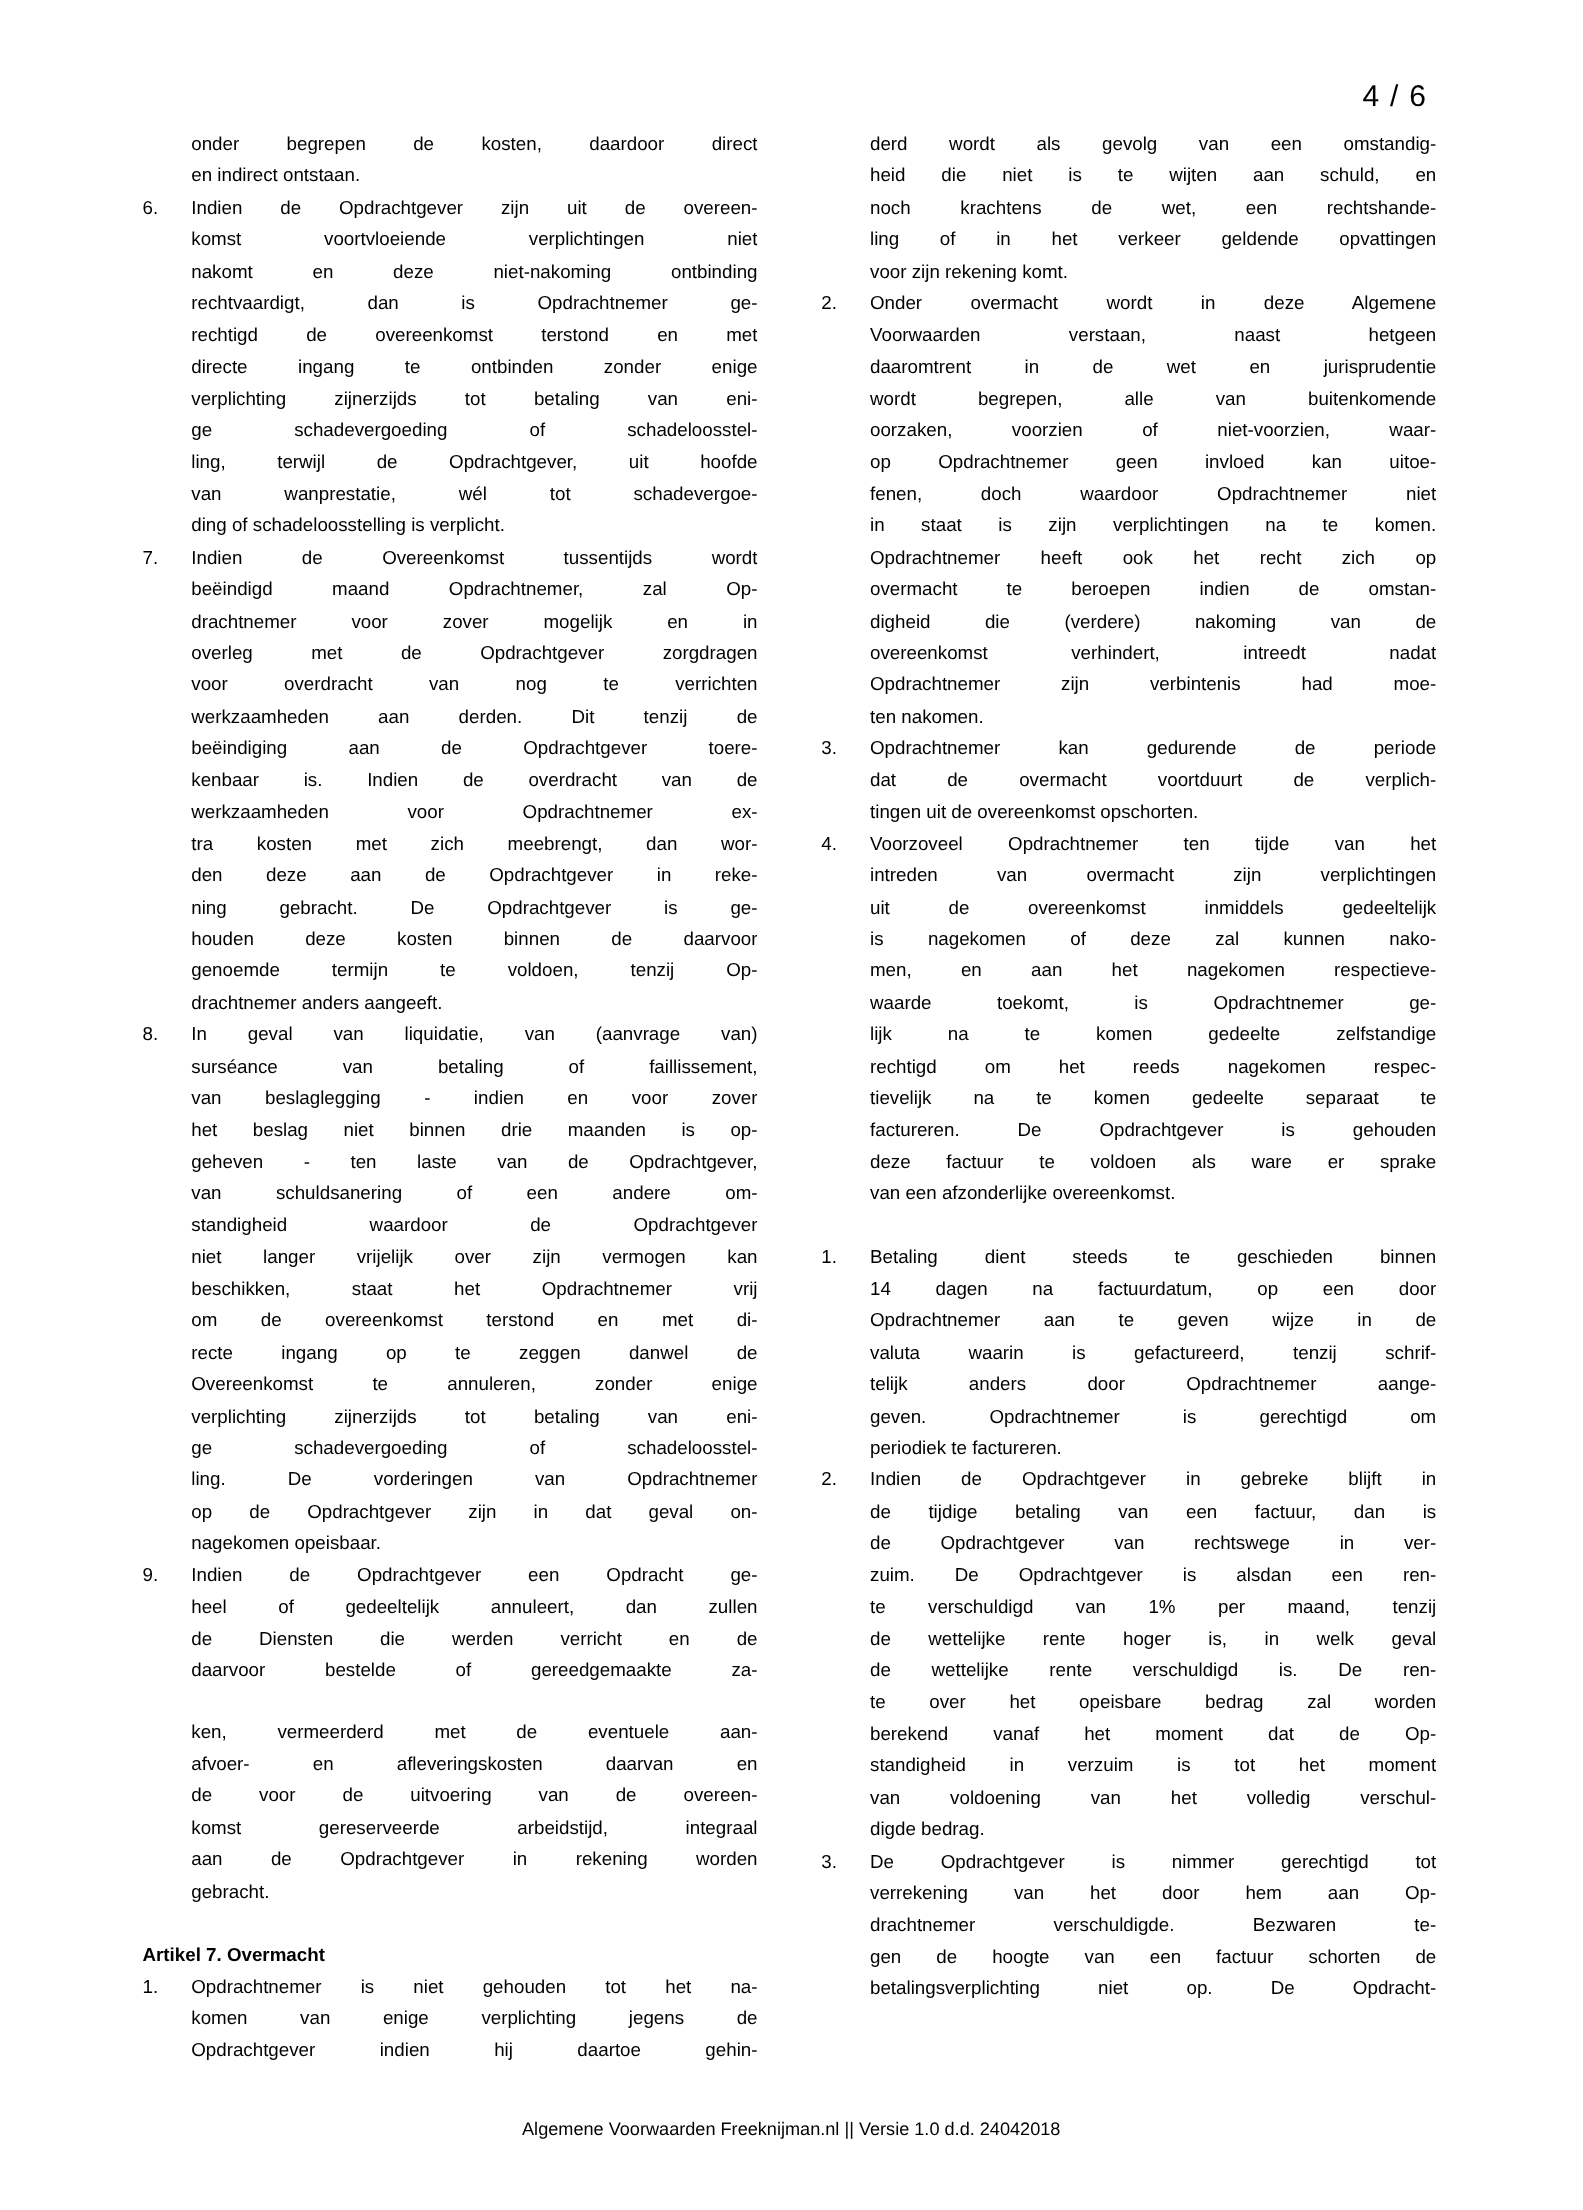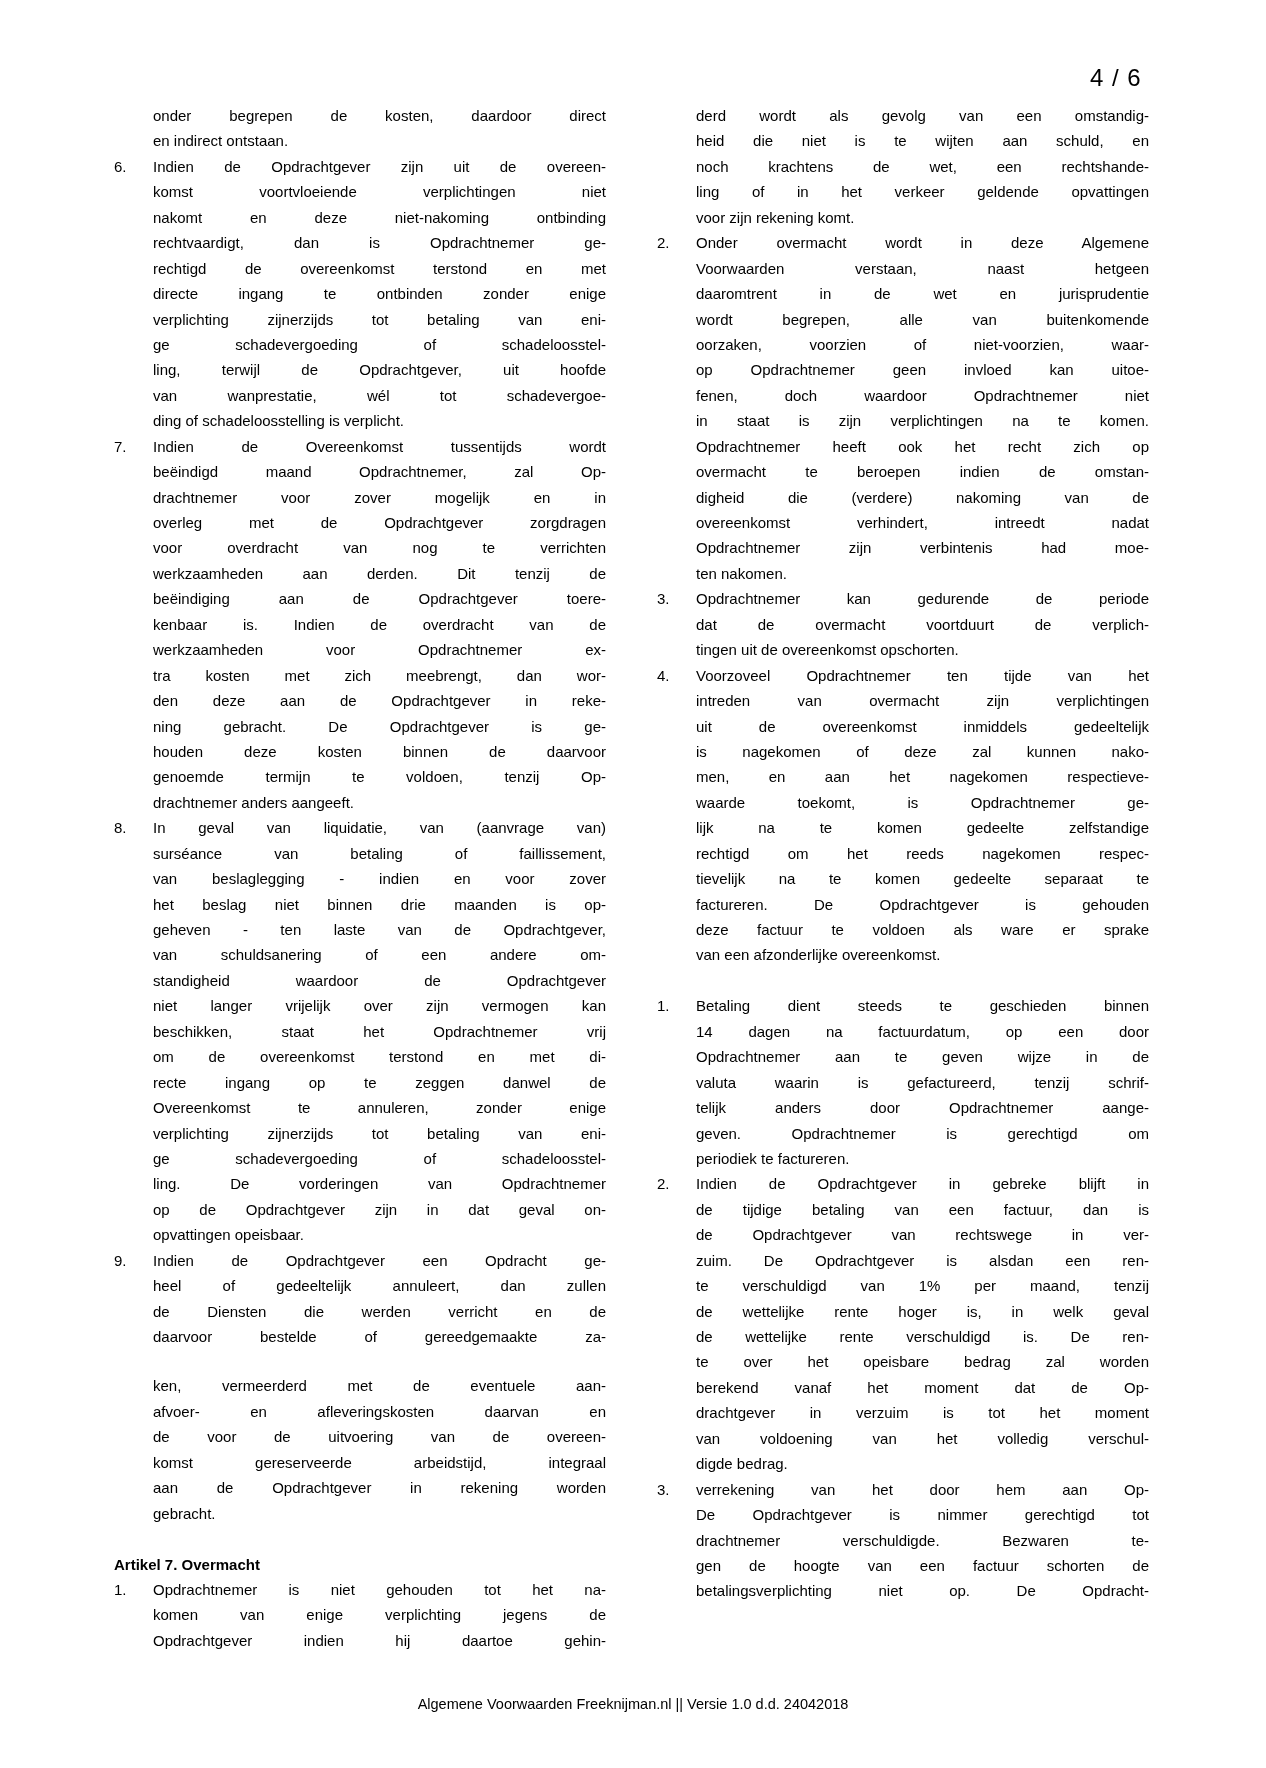--- a/index.html
+++ b/index.html
@@ -70,21 +70,21 @@
       <span class="line" style="white-space: normal; overflow: hidden;">standigheid waardoor de Opdrachtgever</span>
       <span class="line" style="white-space: normal; overflow: hidden;">niet langer vrijelijk over zijn vermogen kan</span>
       <span class="line" style="white-space: normal; overflow: hidden;">beschikken, staat het Opdrachtnemer vrij</span>
       <span class="line" style="white-space: normal; overflow: hidden;">om de overeenkomst terstond en met di-</span>
       <span class="line" style="white-space: normal; overflow: hidden;">recte ingang op te zeggen danwel de</span>
       <span class="line" style="white-space: normal; overflow: hidden;">Overeenkomst te annuleren, zonder enige</span>
       <span class="line" style="white-space: normal; overflow: hidden;">verplichting zijnerzijds tot betaling van eni-</span>
       <span class="line" style="white-space: normal; overflow: hidden;">ge schadevergoeding of schadeloosstel-</span>
       <span class="line" style="white-space: normal; overflow: hidden;">ling. De vorderingen van Opdrachtnemer</span>
       <span class="line" style="white-space: normal; overflow: hidden;">op de Opdrachtgever zijn in dat geval on-</span>
-      <span class="line last" style="white-space: normal; overflow: hidden;">opvattingen opeisbaar.</span>
+      <span class="line last" style="white-space: normal; overflow: hidden;">nagekomen opeisbaar.</span>
     </div>
     <div class="item">
       <span class="num">9.</span>
       <span class="line" style="white-space: normal; overflow: hidden;">Indien de Opdrachtgever een Opdracht ge-</span>
       <span class="line" style="white-space: normal; overflow: hidden;">heel of gedeeltelijk annuleert, dan zullen</span>
       <span class="line" style="white-space: normal; overflow: hidden;">de Diensten die werden verricht en de</span>
       <span class="line" style="white-space: normal; overflow: hidden;">daarvoor bestelde of gereedgemaakte za-</span>
       <span class="line" style="white-space: normal; overflow: hidden; margin-top: 24px;">ken, vermeerderd met de eventuele aan-</span>
       <span class="line" style="white-space: normal; overflow: hidden;">afvoer- en afleveringskosten daarvan en</span>
       <span class="line" style="white-space: normal; overflow: hidden;">de voor de uitvoering van de overeen-</span>
@@ -162,27 +162,27 @@
       <span class="num">2.</span>
       <span class="line" style="white-space: normal; overflow: hidden;">Indien de Opdrachtgever in gebreke blijft in</span>
       <span class="line" style="white-space: normal; overflow: hidden;">de tijdige betaling van een factuur, dan is</span>
       <span class="line" style="white-space: normal; overflow: hidden;">de Opdrachtgever van rechtswege in ver-</span>
       <span class="line" style="white-space: normal; overflow: hidden;">zuim. De Opdrachtgever is alsdan een ren-</span>
       <span class="line" style="white-space: normal; overflow: hidden;">te verschuldigd van 1% per maand, tenzij</span>
       <span class="line" style="white-space: normal; overflow: hidden;">de wettelijke rente hoger is, in welk geval</span>
       <span class="line" style="white-space: normal; overflow: hidden;">de wettelijke rente verschuldigd is. De ren-</span>
       <span class="line" style="white-space: normal; overflow: hidden;">te over het opeisbare bedrag zal worden</span>
       <span class="line" style="white-space: normal; overflow: hidden;">berekend vanaf het moment dat de Op-</span>
-      <span class="line" style="white-space: normal; overflow: hidden;">drachtgever in verzuim is tot het moment</span>
+      <span class="line" style="white-space: normal; overflow: hidden;">standigheid in verzuim is tot het moment</span>
       <span class="line" style="white-space: normal; overflow: hidden;">van voldoening van het volledig verschul-</span>
       <span class="line last" style="white-space: normal; overflow: hidden;">digde bedrag.</span>
     </div>
     <div class="item">
       <span class="num">3.</span>
+      <span class="line" style="white-space: normal; overflow: hidden;">De Opdrachtgever is nimmer gerechtigd tot</span>
       <span class="line" style="white-space: normal; overflow: hidden;">verrekening van het door hem aan Op-</span>
-      <span class="line" style="white-space: normal; overflow: hidden;">De Opdrachtgever is nimmer gerechtigd tot</span>
       <span class="line" style="white-space: normal; overflow: hidden;">drachtnemer verschuldigde. Bezwaren te-</span>
       <span class="line" style="white-space: normal; overflow: hidden;">gen de hoogte van een factuur schorten de</span>
       <span class="line" style="white-space: normal; overflow: hidden;">betalingsverplichting niet op. De Opdracht-</span>
     </div>
   </div>
 
 <div class="footer">Algemene Voorwaarden Freeknijman.nl || Versie 1.0 d.d. 24042018</div>
 
 </body></html>

